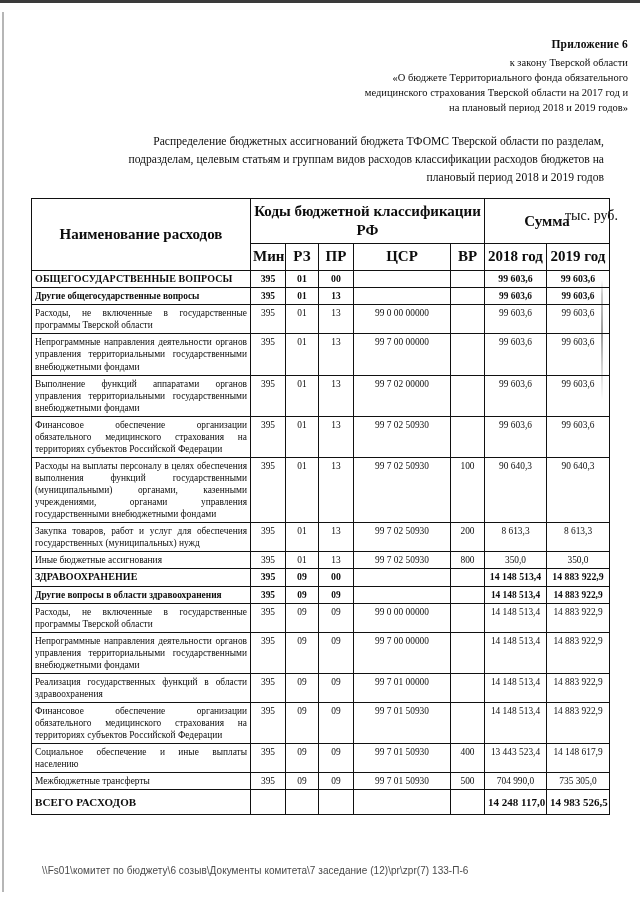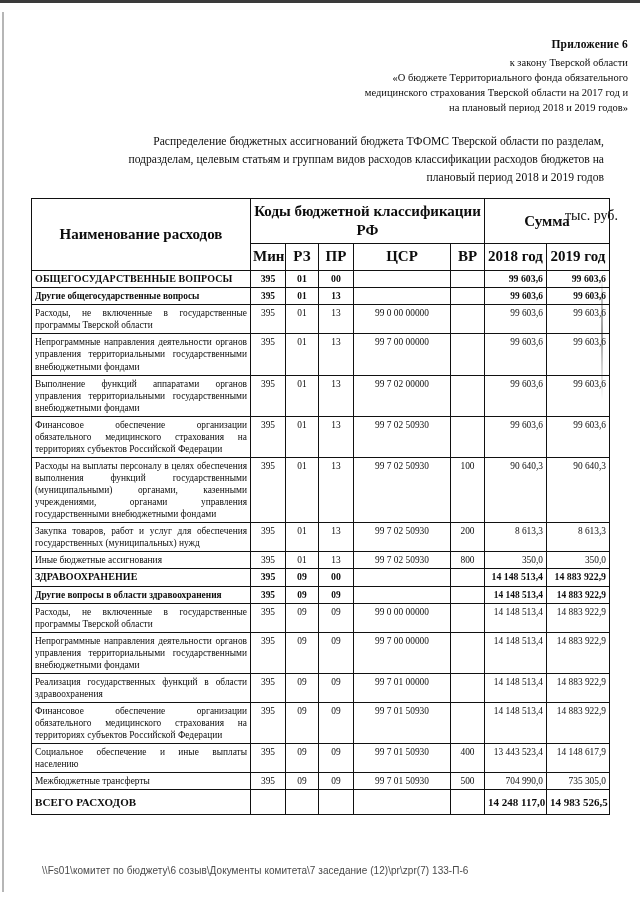--- a/index.html
+++ b/index.html
@@ -125,21 +125,21 @@
     hyphens: none;
     padding-left: 4px;
     padding-right: 4px;
   }
   td.code {
     text-align: center;
     vertical-align: top;
     padding-top: 2px;
   }
   td.num {
-    text-align: right;
+    text-align: center;
     vertical-align: top;
     padding-right: 3px;
     padding-top: 2px;
     white-space: nowrap;
   }
   tr.bold td { font-weight: bold; }
   tr.bold td.name { text-align: left; text-align-last: left; }
   tr.caps td.name {
     font-weight: bold;
     font-size: 10px;

